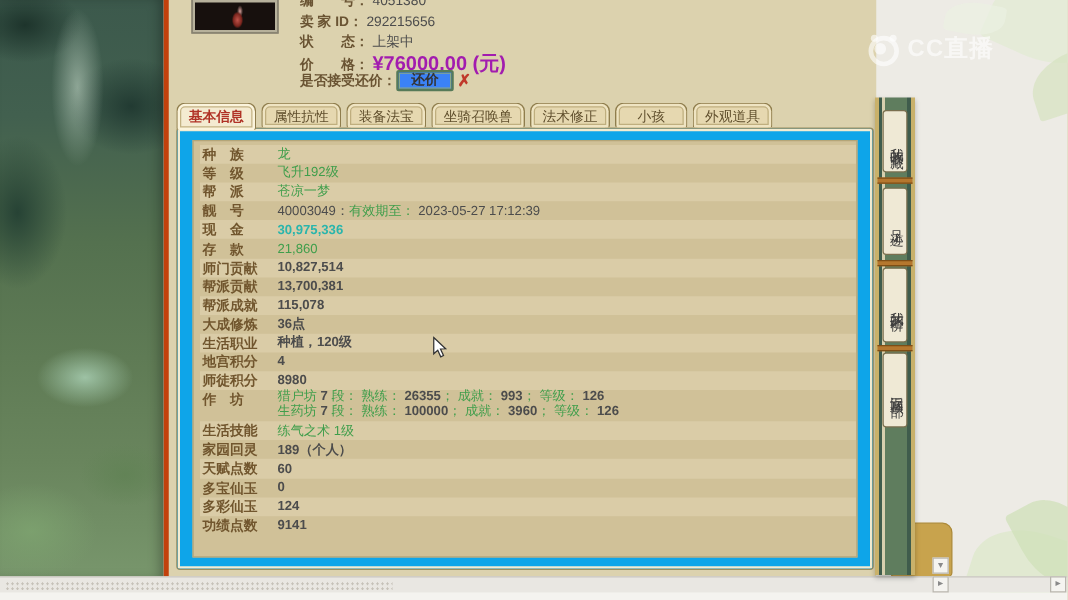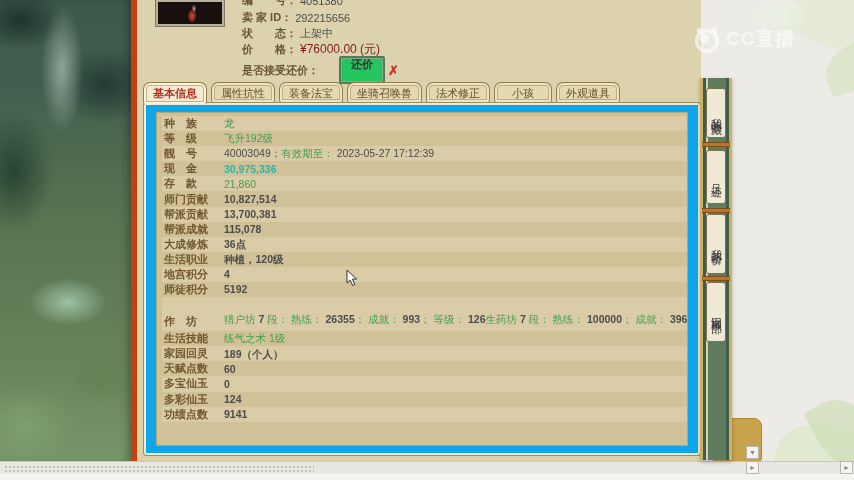--- a/index.html
+++ b/index.html
@@ -27,55 +27,55 @@
   .leaf-tr3{ left:756px; top:2px; width:48px; height:26px; background:#ebf1e2; border-radius:60% 10% 60% 10%; transform:rotate(10deg); opacity:.7; }
   .leaf-br1{ left:778px; top:424px; width:86px; height:58px; background:#dde8cc; border-radius:60% 5% 60% 5%; transform:rotate(18deg); }
   .leaf-br2{ left:818px; top:396px; width:56px; height:76px; background:#cfe0b8; border-radius:5% 60% 5% 60%; transform:rotate(-28deg); opacity:.75; }
   .gold-pod{ position:absolute; left:712px; top:418px; width:50px; height:44px; background:#c7a045; border:1px solid #a9842f; border-radius:8px 8px 4px 4px; opacity:.95; }
 
   
   .watermark{ position:absolute; left:692px; top:24px; display:flex; align-items:center; gap:4px; z-index:30;justify-content:center; }
   .watermark .wm-text{ font-size:19px; font-weight:bold; color:rgba(255,255,255,.62); letter-spacing:1px; }
 
   
-  .content-col{ position:absolute; left:131px; top:0; width:570px; height:462px; background:#dcd2ae; border-left:6px solid #c2410c; }
+  .content-col{ position:absolute; left:131px; top:0; width:570px; height:462px; background:#dcd2ae; border-left:4px solid #c2410c; }
 
   
   .portrait{ position:absolute; left:19px; top:0; width:68px; height:26px; background:#17100d; border:2px solid #b7b19b; outline:1px solid #7d7868; }
   .portrait .figure{ position:absolute; left:26px; top:2px; width:16px; height:20px;
     background: radial-gradient(6px 9px at 8px 12px, #c0544a 0%, #7a251d 55%, rgba(20,10,8,0) 75%),
                 radial-gradient(3px 6px at 10px 5px, #d8a09a 0%, rgba(20,10,8,0) 80%); }
   .seller-rows{ position:absolute; left:105px; top:0; width:300px; }
   .seller-row{ position:absolute; display:flex; align-items:center; font-size:11px; white-space:nowrap; }
   .seller-row .s-label{ color:#6a5433; font-weight:700; }
   .seller-row .s-value{ color:#4c4c4c; margin-left:3px; }
-  .seller-row .s-value.price{ color:#7f1d1d; font-weight:400; font-size:12px; }
-  .bargain-btn{ margin-left:20px; width:46px; height:28px; background:#22c55e; border:2px solid #567a58; box-shadow:0 0 0 1px #8aa88a inset; border-radius:2px; font-size:11px; font-weight:700; color:#333; line-height:13px; text-align:center; cursor:pointer; }
+  .seller-row .s-value.price{ color:#a21caf; font-weight:700; font-size:16px; }
+  .bargain-btn{ margin-left:0; width:46px; height:17px; background:#3b82f6; border:2px solid #567a58; box-shadow:0 0 0 1px #8aa88a inset; border-radius:2px; font-size:11px; font-weight:700; color:#333; line-height:13px; text-align:center; cursor:pointer; }
   .bargain-x{ margin-left:3px; color:#c0392b; font-size:13px; font-weight:700; }
 
   
   .tabbar{ position:absolute; left:6px; top:82px; display:flex; gap:4px; z-index:6; }
   .tab{ min-width:58px; height:20px; padding:3px 9px 14px; text-align:center; font-size:11px; color:#5f4e2c;
         background:#e6d8b0; border:1px solid #8f7d4d; border-bottom:none; border-radius:7px 7px 2px 2px;
         box-shadow: inset 0 0 0 2px #efe4c2, inset 0 0 0 3px #bfae7e; cursor:pointer; white-space:nowrap; }
   .tab.active{ background:#f4ebd1; color:#b03226; font-weight:700; height:22px;
         box-shadow: inset 0 0 0 2px #fbf4dc, inset 0 0 0 3px #c3b283; }
 
   
   .main-panel{ position:absolute; left:6px; top:102px; width:558px; height:354px;
         background:#0ea5e9; border:1px solid #9a8d60; border-radius:3px;
         box-shadow: inset 0 0 0 2px #f3ecd2; z-index:5; }
   .panel-inner{ position:absolute; left:12px; top:9px; right:12px; bottom:9px;
         background:#d0c198; border:1px solid #b4a578; padding:3px 0 0 5px; overflow:hidden; }
   .info-row{ display:flex; align-items:center; height:15.1px; font-size:11px; white-space:nowrap; padding-left:2px; }
   .info-row:nth-child(odd){ background:rgba(255,248,225,.22); }
   .info-row .row-label{ width:52px; flex:0 0 52px; color:#71562e; font-weight:700; }
   .info-row .row-val{ margin-left:8px; }
-  .info-row.block{ height:auto; align-items:flex-start; padding-top:17px; padding-bottom:2px; }
-  .info-row.block .row-val{ display:flex; flex-direction:row; }
+  .info-row.block{ height:auto; align-items:flex-start; padding-top:0; padding-bottom:2px; }
+  .info-row.block .row-val{ display:flex; flex-direction:column; }
   .val-line{ line-height:11.5px; font-size:10.5px; }
   .c-g{ color:#3f9e4b; }
   .c-d{ color:#4c4c4c; font-weight:700; }
   .c-db{ color:#4c4c4c; font-weight:400; }
   .c-c{ color:#2ab5ac; font-weight:700; }
   .info-row .row-val .c-g{ font-weight:400; }
 
   
   .sidebar{ position:absolute; left:700px; top:78px; width:32px; height:382px; z-index:20;
       background:linear-gradient(90deg,#c9b16a 0 3px,#3f5c4c 3px 6px,#d6cfae 6px 8px,#5f7d5e 8px 26px,#3f5c4c 26px 29px,#c9b16a 29px 32px);
@@ -160,20 +160,24 @@
     <div class="panel-inner" id="info-rows">
         <div class="info-row">
           <span class="row-label">种　族</span>
           <span class="row-val"><span class="val-line"><span class="c-g">龙</span></span></span>
         </div>
         <div class="info-row">
           <span class="row-label">等　级</span>
           <span class="row-val"><span class="val-line"><span class="c-g">飞升192级</span></span></span>
         </div>
         <div class="info-row">
+          <span class="row-label">帮　派</span>
+          <span class="row-val"><span class="val-line"><span class="c-g">苍凉一梦</span></span></span>
+        </div>
+        <div class="info-row">
           <span class="row-label">靓　号</span>
           <span class="row-val"><span class="val-line"><span class="c-db">40003049：</span><span class="c-g">有效期至：</span><span class="c-db"> 2023-05-27 17:12:39</span></span></span>
         </div>
         <div class="info-row">
           <span class="row-label">现　金</span>
           <span class="row-val"><span class="val-line"><span class="c-c">30,975,336</span></span></span>
         </div>
         <div class="info-row">
           <span class="row-label">存　款</span>
           <span class="row-val"><span class="val-line"><span class="c-g">21,860</span></span></span>
@@ -197,21 +201,21 @@
         <div class="info-row">
           <span class="row-label">生活职业</span>
           <span class="row-val"><span class="val-line"><span class="c-d">种植，120级</span></span></span>
         </div>
         <div class="info-row">
           <span class="row-label">地宫积分</span>
           <span class="row-val"><span class="val-line"><span class="c-d">4</span></span></span>
         </div>
         <div class="info-row">
           <span class="row-label">师徒积分</span>
-          <span class="row-val"><span class="val-line"><span class="c-d">5192</span></span></span>
+          <span class="row-val"><span class="val-line"><span class="c-d">8980</span></span></span>
         </div>
         <div class="info-row block">
           <span class="row-label">作　坊</span>
           <span class="row-val">
             <span class="val-line"><span class="c-g">猎户坊 </span><span class="c-d">7</span><span class="c-g"> 段： 熟练： </span><span class="c-d">26355</span><span class="c-g">； 成就： </span><span class="c-d">993</span><span class="c-g">； 等级： </span><span class="c-d">126</span></span>
             <span class="val-line"><span class="c-g">生药坊 </span><span class="c-d">7</span><span class="c-g"> 段： 熟练： </span><span class="c-d">100000</span><span class="c-g">； 成就： </span><span class="c-d">3960</span><span class="c-g">； 等级： </span><span class="c-d">126</span></span>
           </span>
         </div>
         <div class="info-row">
           <span class="row-label">生活技能</span>

